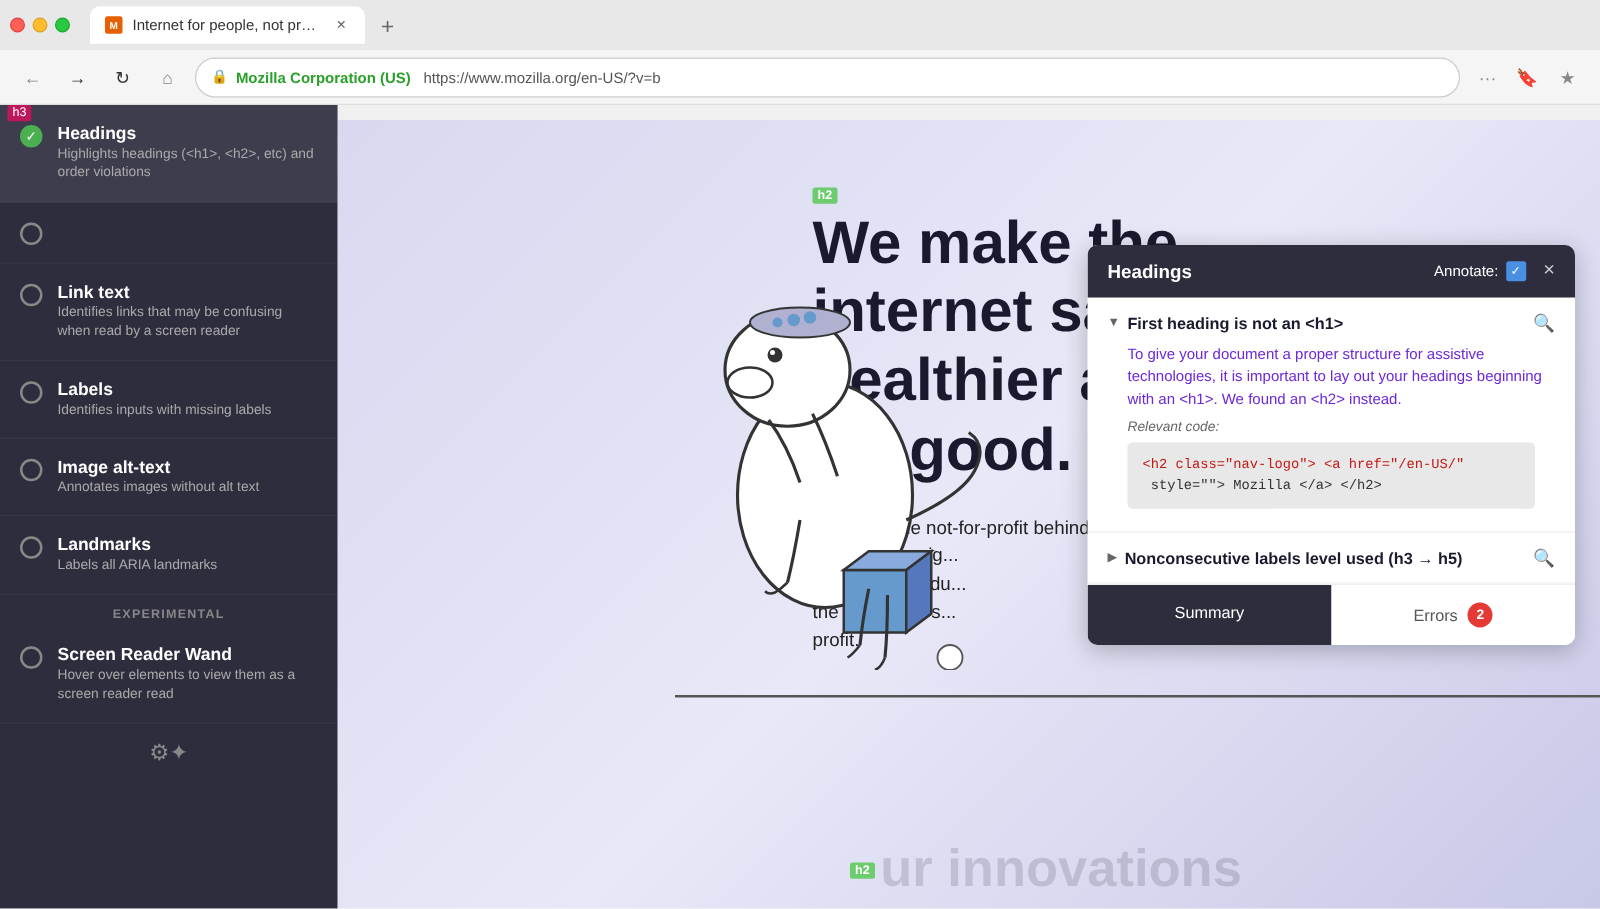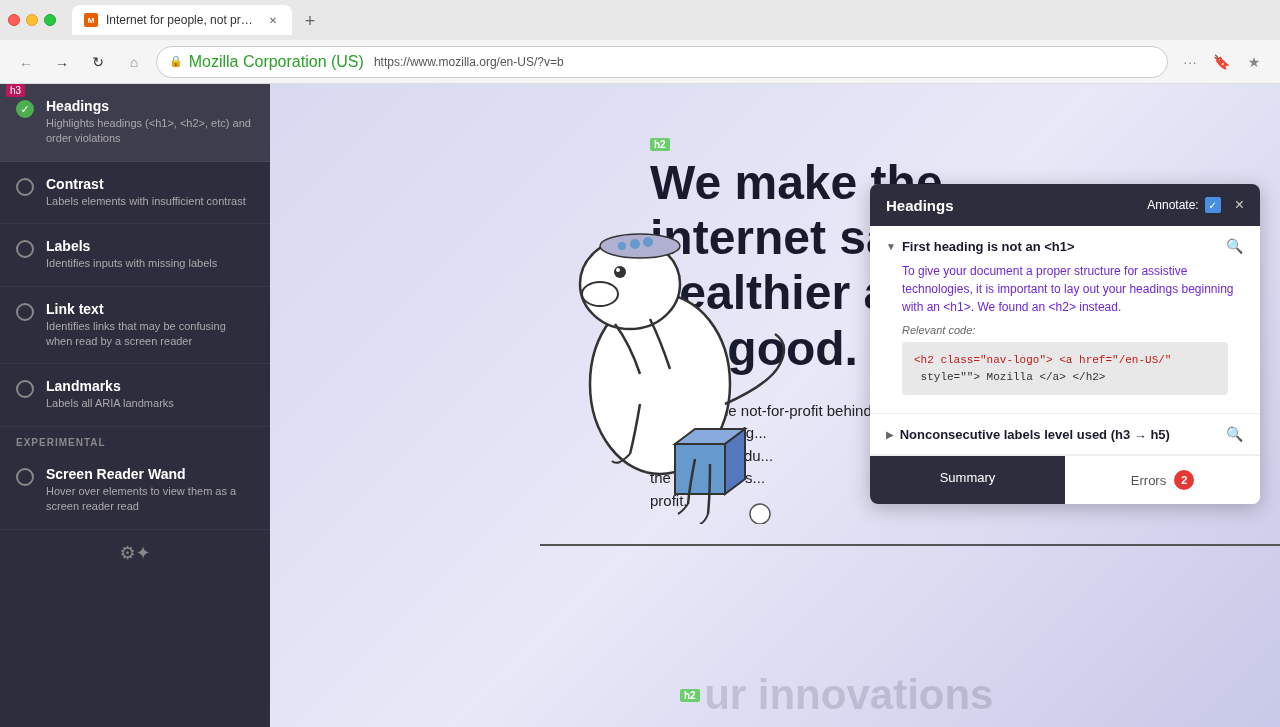--- a/index.html
+++ b/index.html
@@ -137,21 +137,21 @@
       align-items: center;
       background: #fff;
       border: 1px solid #ccc;
       border-radius: 20px;
       height: 32px;
       padding: 0 12px;
       gap: 6px;
     }
 
     .lock-icon { font-size: 11px; color: #2aa12a; }
-    .site-name { font-size: 16px; font-weight: 400; color: #2aa12a; }
+    .site-name { font-size: 12px; font-weight: 700; color: #2aa12a; }
     .url-text { font-size: 12px; color: #555; margin-left: 4px; }
 
     .nav-actions {
       display: flex;
       gap: 4px;
     }
 
     
     .h3-badge {
       position: absolute;
@@ -233,40 +233,42 @@
       color: #aaa;
       line-height: 1.4;
     }
 
     .experimental-label {
       padding: 10px 16px 4px;
       font-size: 10px;
       font-weight: 700;
       color: #888;
       letter-spacing: 1px;
+      text-align: center;
     }
 
     .footer-area {
       padding: 12px 16px;
       display: flex;
       align-items: center;
       justify-content: center;
     }
 
     .footer-icon {
       color: #888;
       font-size: 18px;
     }
 
     
     .web-content {
       flex: 1;
       background: linear-gradient(135deg, #d8d8f0 0%, #e8e8f8 50%, #c8c8e8 100%);
       position: relative;
       overflow: hidden;
+      margin-top: 12px;
     }
 
     .hero-heading {
       font-size: 48px;
       font-weight: 800;
       color: #1a1a2e;
       line-height: 1.15;
       margin-bottom: 24px;
     }
 
@@ -535,42 +537,45 @@
       <div class="sidebar-item active">
         <div class="radio-circle checked"></div>
         <div class="sidebar-item-content">
           <div class="sidebar-item-title">Headings</div>
           <div class="sidebar-item-desc">Highlights headings (&lt;h1&gt;, &lt;h2&gt;, etc) and order violations</div>
         </div>
       </div>
 
       <div class="sidebar-item">
         <div class="radio-circle"></div>
+      </div>
+
+      <div class="sidebar-item">
+        <div class="radio-circle"></div>
         <div class="sidebar-item-content">
-          <div class="sidebar-item-title">Contrast</div>
-          <div class="sidebar-item-desc">Labels elements with insufficient contrast</div>
+          <div class="sidebar-item-title">Link text</div>
+          <div class="sidebar-item-desc">Identifies links that may be confusing when read by a screen reader</div>
         </div>
       </div>
 
       <div class="sidebar-item">
         <div class="radio-circle"></div>
         <div class="sidebar-item-content">
           <div class="sidebar-item-title">Labels</div>
           <div class="sidebar-item-desc">Identifies inputs with missing labels</div>
         </div>
       </div>
 
       <div class="sidebar-item">
         <div class="radio-circle"></div>
         <div class="sidebar-item-content">
-          <div class="sidebar-item-title">Link text</div>
-          <div class="sidebar-item-desc">Identifies links that may be confusing when read by a screen reader</div>
-        </div>
-      </div>
-
+          <div class="sidebar-item-title">Image alt-text</div>
+          <div class="sidebar-item-desc">Annotates images without alt text</div>
+        </div>
+      </div>
 
       <div class="sidebar-item">
         <div class="radio-circle"></div>
         <div class="sidebar-item-content">
           <div class="sidebar-item-title">Landmarks</div>
           <div class="sidebar-item-desc">Labels all ARIA landmarks</div>
         </div>
       </div>
 
       <div class="experimental-label">EXPERIMENTAL</div>

